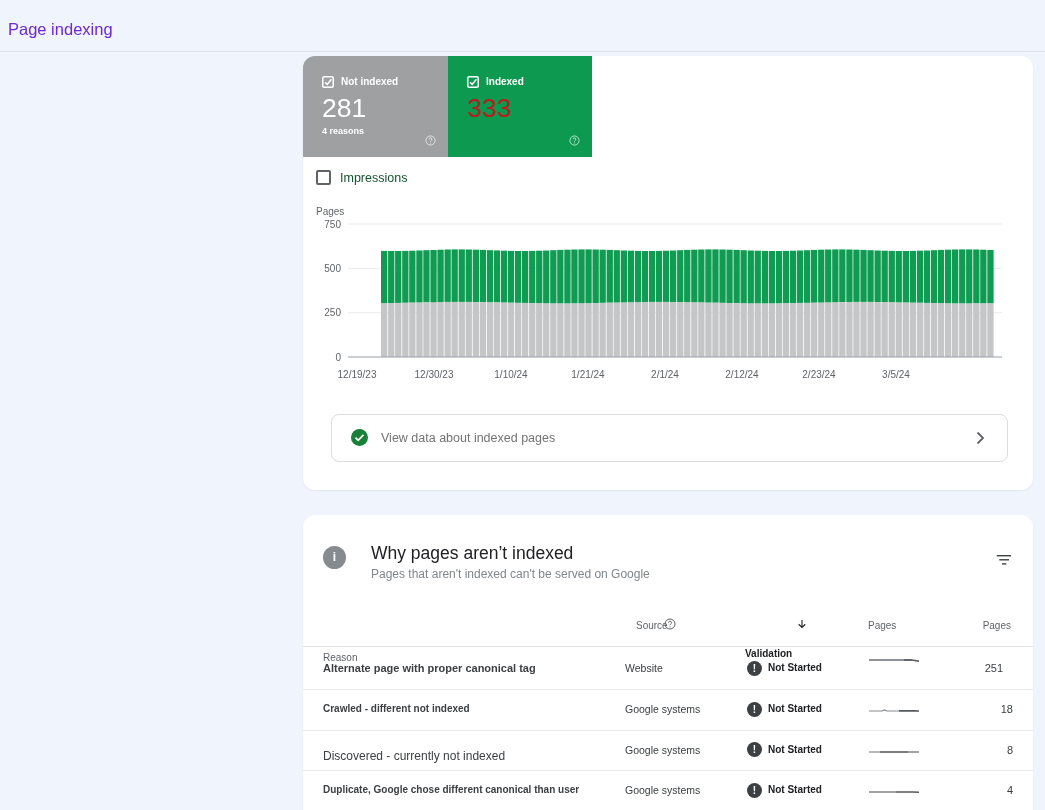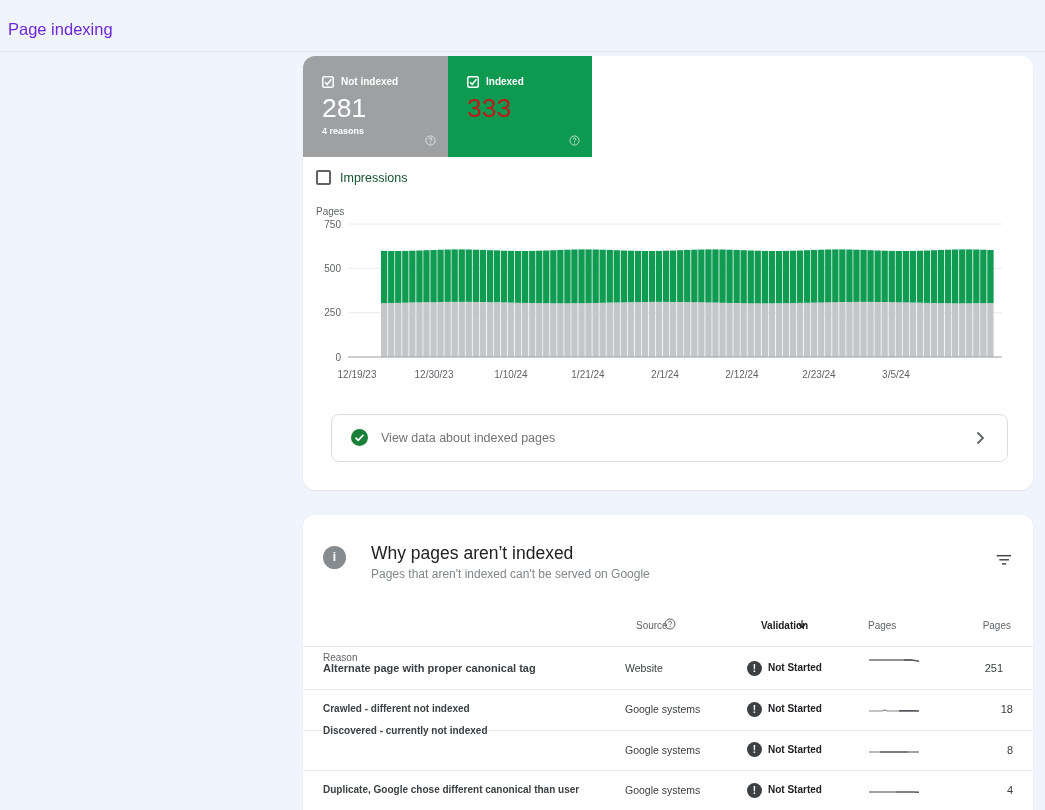--- a/index.html
+++ b/index.html
@@ -253,21 +253,21 @@
 <rect x="3.3" y="6.1" width="9.7" height="1.4" fill="#3c4043"></rect>
 <rect x="6" y="10.2" width="4.3" height="1.4" fill="#3c4043"></rect>
 </svg>
 
 <div class="abs" style="left:323px;top:619px;font-size:10px;line-height:13px;color:#5f6368;margin-top:32px;">Reason</div>
 <div class="abs" style="left:636px;top:619px;font-size:10px;line-height:13px;color:#5f6368;">Source</div>
 <svg class="abs" style="left:664px;top:618px;" width="12" height="12" viewBox="0 0 24 24">
 <circle cx="12" cy="12" r="10" fill="none" stroke="#5f6368" stroke-width="2"></circle>
 <path d="M9 9.3 a3 3 0 1 1 4.3 2.7 c-1 .5 -1.3 1 -1.3 2.2 m0 2.3 v2" fill="none" stroke="#5f6368" stroke-width="2"></path>
 </svg>
-<div class="abs" style="left:745px;top:619px;font-size:10px;line-height:13px;font-weight:bold;color:#202124;margin-left:16px;">Validation</div>
+<div class="abs" style="left:745px;top:647px;font-size:10px;line-height:13px;font-weight:bold;color:#202124;">Validation</div>
 <svg class="abs" style="left:796px;top:618px;" width="12" height="12" viewBox="0 0 24 24">
 <path d="M12 4 V19 M5.5 12.5 L12 19 L18.5 12.5" fill="none" stroke="#202124" stroke-width="2.2"></path>
 </svg>
 <div class="abs" style="left:868px;top:619px;font-size:10px;line-height:13px;color:#5f6368;">Pages</div>
 <div class="abs" style="left:911px;top:619px;width:100px;text-align:right;font-size:10px;line-height:13px;color:#5f6368;">Pages</div>
 <div class="abs" style="left:303px;top:646px;width:730px;border-bottom:1px solid #e3e6e9;"></div>
 
 <div class="abs" style="left:323px;top:661.0px;font-size:11px;line-height:14px;font-weight:bold;color:#3c4043;">Alternate page with proper canonical tag</div>
 <div class="abs" style="left:625px;top:661.0px;font-size:10.5px;line-height:14px;color:#3c4043;">Website</div>
 <div class="abs" style="left:747px;top:660.5px;width:15px;height:15px;border-radius:50%;background:#3c4043;color:#fff;font-size:10px;font-weight:bold;text-align:center;line-height:15px;">!</div>
@@ -281,21 +281,21 @@
 <div class="abs" style="left:323px;top:702.2px;font-size:10px;line-height:14px;font-weight:bold;color:#3c4043;">Crawled - different not indexed</div>
 <div class="abs" style="left:625px;top:702.2px;font-size:10.5px;line-height:14px;color:#3c4043;">Google systems</div>
 <div class="abs" style="left:747px;top:701.8px;width:15px;height:15px;border-radius:50%;background:#3c4043;color:#fff;font-size:10px;font-weight:bold;text-align:center;line-height:15px;">!</div>
 <div class="abs" style="left:768px;top:702.2px;font-size:10px;line-height:14px;font-weight:bold;color:#202124;">Not Started</div>
 <svg class="abs" style="left:868px;top:706.0px;" width="52" height="12" viewBox="0 0 52 12">
     <path d="M1 5 H14 L16.5 4 L19 5 H31" fill="none" stroke="#85898d" stroke-width="1.2"></path>
     <path d="M31 4.9 H46 L51 5" fill="none" stroke="#55595d" stroke-width="1.7"></path>
   </svg>
 <div class="abs" style="left:913px;top:702.2px;width:100px;text-align:right;font-size:11px;line-height:14px;color:#3c4043;">18</div>
 <div class="abs" style="left:303px;top:730px;width:730px;border-bottom:1px solid #e8eaed;"></div>
-<div class="abs" style="left:323px;top:724px;font-size:10px;line-height:14px;font-weight:bold;color:#3c4043;">Discovered - currently not indexed</div>
+<div class="abs" style="left:323px;top:749px;font-size:12px;line-height:14px;font-weight:normal;color:#3c4043;">Discovered - currently not indexed</div>
 <div class="abs" style="left:625px;top:742.8px;font-size:10.5px;line-height:14px;color:#3c4043;">Google systems</div>
 <div class="abs" style="left:747px;top:742.2px;width:15px;height:15px;border-radius:50%;background:#3c4043;color:#fff;font-size:10px;font-weight:bold;text-align:center;line-height:15px;">!</div>
 <div class="abs" style="left:768px;top:742.8px;font-size:10px;line-height:14px;font-weight:bold;color:#202124;">Not Started</div>
 <svg class="abs" style="left:868px;top:747.0px;" width="52" height="12" viewBox="0 0 52 12">
     <path d="M1 5 H12" fill="none" stroke="#85898d" stroke-width="1.2"></path>
     <path d="M12 5 H40" fill="none" stroke="#595d61" stroke-width="1.6"></path>
     <path d="M40 5 H51" fill="none" stroke="#6d7175" stroke-width="1.3"></path>
   </svg>
 <div class="abs" style="left:913px;top:742.8px;width:100px;text-align:right;font-size:11px;line-height:14px;color:#3c4043;">8</div>
 <div class="abs" style="left:303px;top:770px;width:730px;border-bottom:1px solid #e8eaed;"></div>

